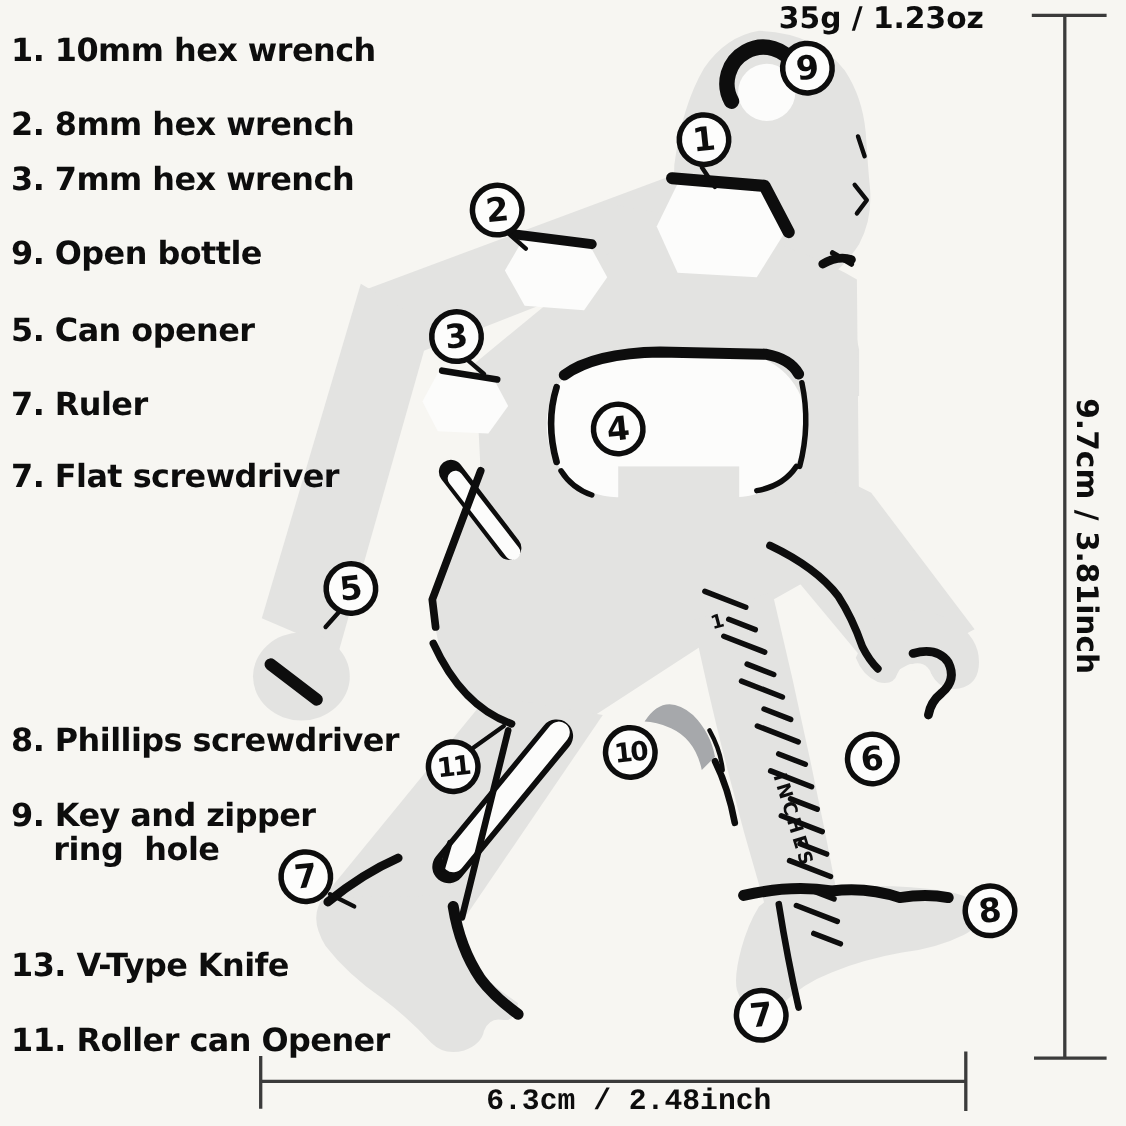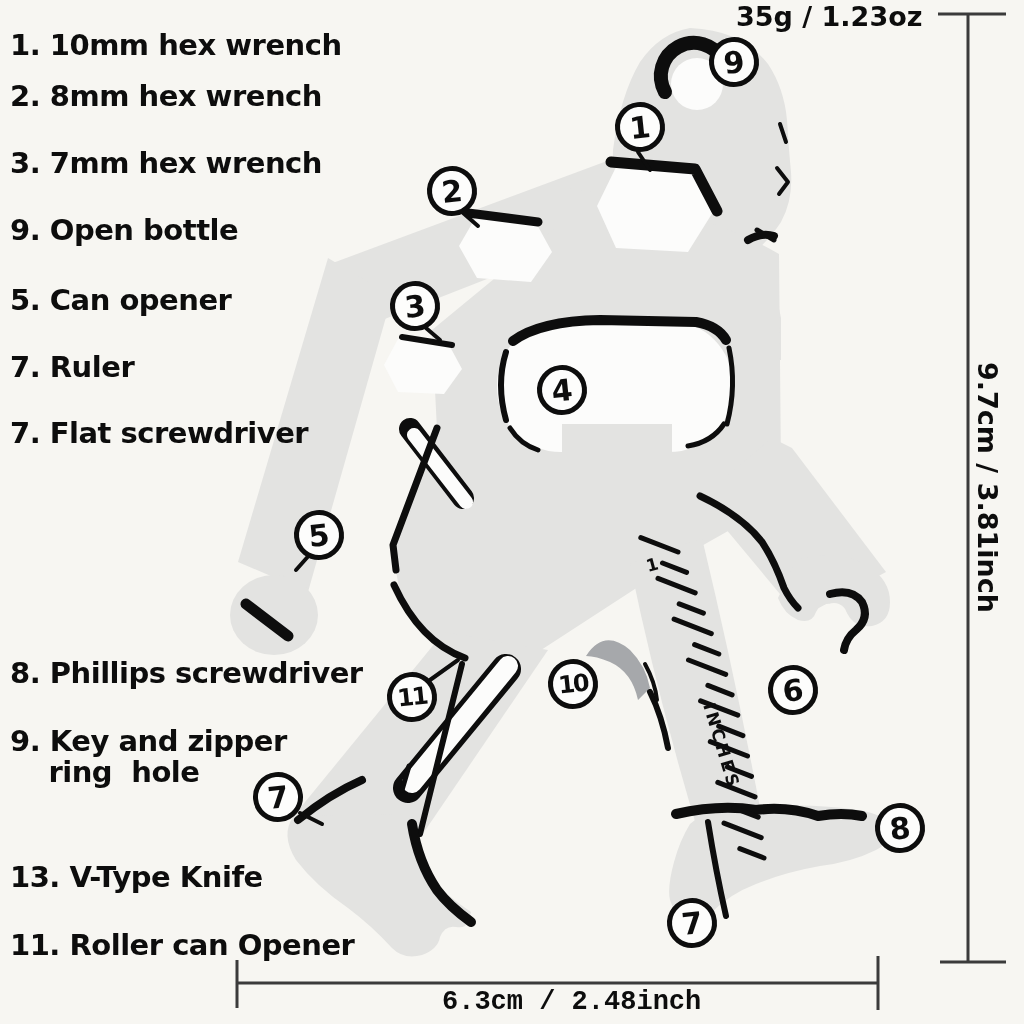--- a/index.html
+++ b/index.html
@@ -31,21 +31,21 @@
     line-height:1.08;
     color:var(--ink);
   }
   .dim-text{
     position:absolute;
     font-size:27px;
     font-weight:700;
     color:var(--ink);
     white-space:nowrap;
   }
-  #dim-weight{left:736px;top:1px;text-align:right;}
+  #dim-weight{left:708px;top:1px;text-align:right;}
   #dim-height{left:972px;top:362px;writing-mode:vertical-rl;}
   #dim-width{left:442px;top:987px;font-family:Liberation Mono, monospace;}
   .badge{
     position:absolute;
     width:50px;height:50px;
     border:5px solid var(--ink);
     border-radius:50%;
     background:#fdfdfc;
     color:var(--ink);
     display:flex;align-items:center;justify-content:center;
@@ -164,21 +164,21 @@
     <line x1="938" y1="14" x2="1006" y2="14"></line>
     <line x1="940" y1="962" x2="1006" y2="962"></line>
     <line x1="237" y1="983" x2="878" y2="983"></line>
     <line x1="237" y1="960" x2="237" y2="1008"></line>
     <line x1="878" y1="956" x2="878" y2="1010"></line>
   </g>
 </svg>
 
 <div>
   <div class="feature-item" style="top:30px">1. 10mm hex wrench</div>
-  <div class="feature-item" style="top:81px">2. 8mm hex wrench</div>
+  <div class="feature-item" style="top:98px">2. 8mm hex wrench</div>
   <div class="feature-item" style="top:148px">3. 7mm hex wrench</div>
   <div class="feature-item" style="top:215px">9. Open bottle</div>
   <div class="feature-item" style="top:285px">5. Can opener</div>
   <div class="feature-item" style="top:352px">7. Ruler</div>
   <div class="feature-item" style="top:418px">7. Flat screwdriver</div>
   <div class="feature-item" style="top:658px">8. Phillips screwdriver</div>
   <div class="feature-item" style="top:726px;width:340px">9. Key and zipper
     ring  hole</div>
   <div class="feature-item" style="top:862px">13. V-Type Knife</div>
   <div class="feature-item" style="top:930px">11. Roller can Opener</div>

